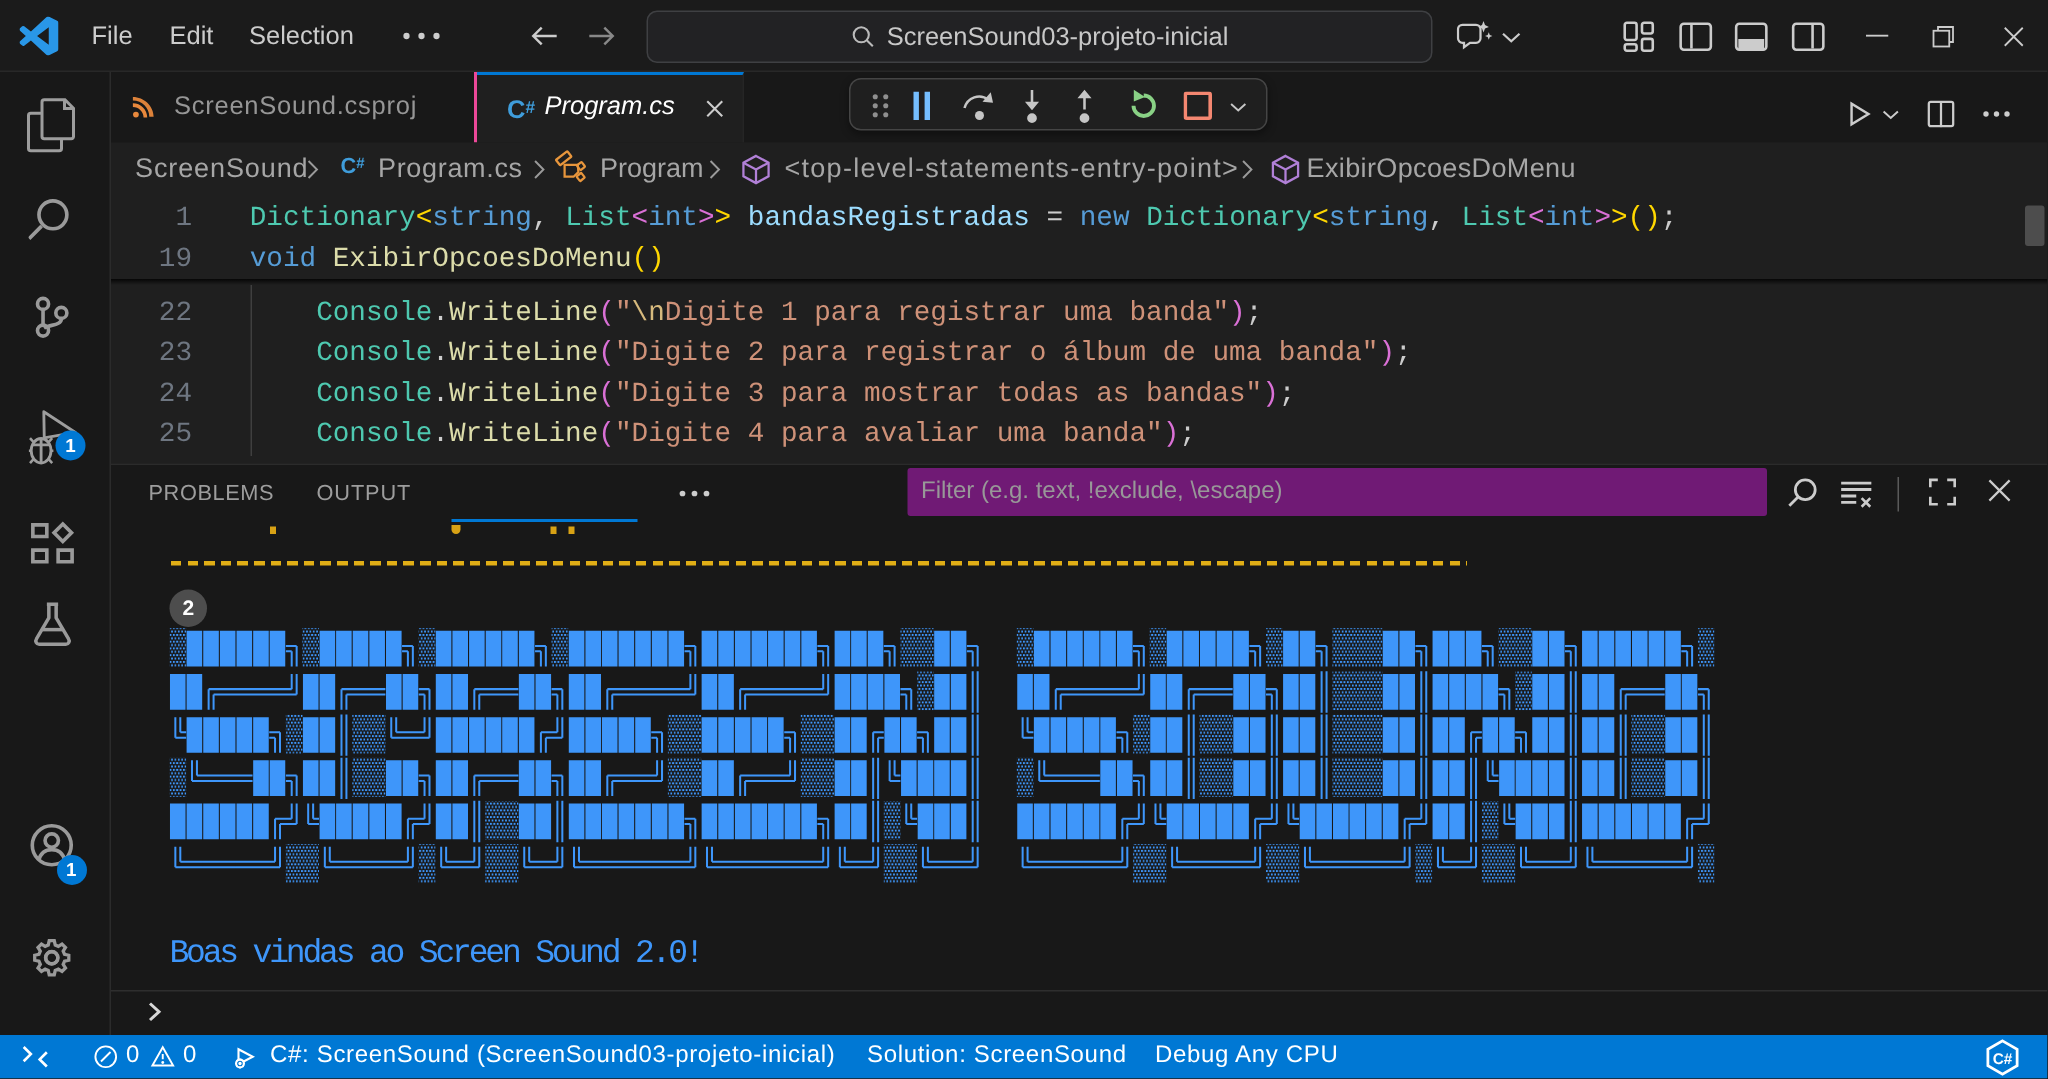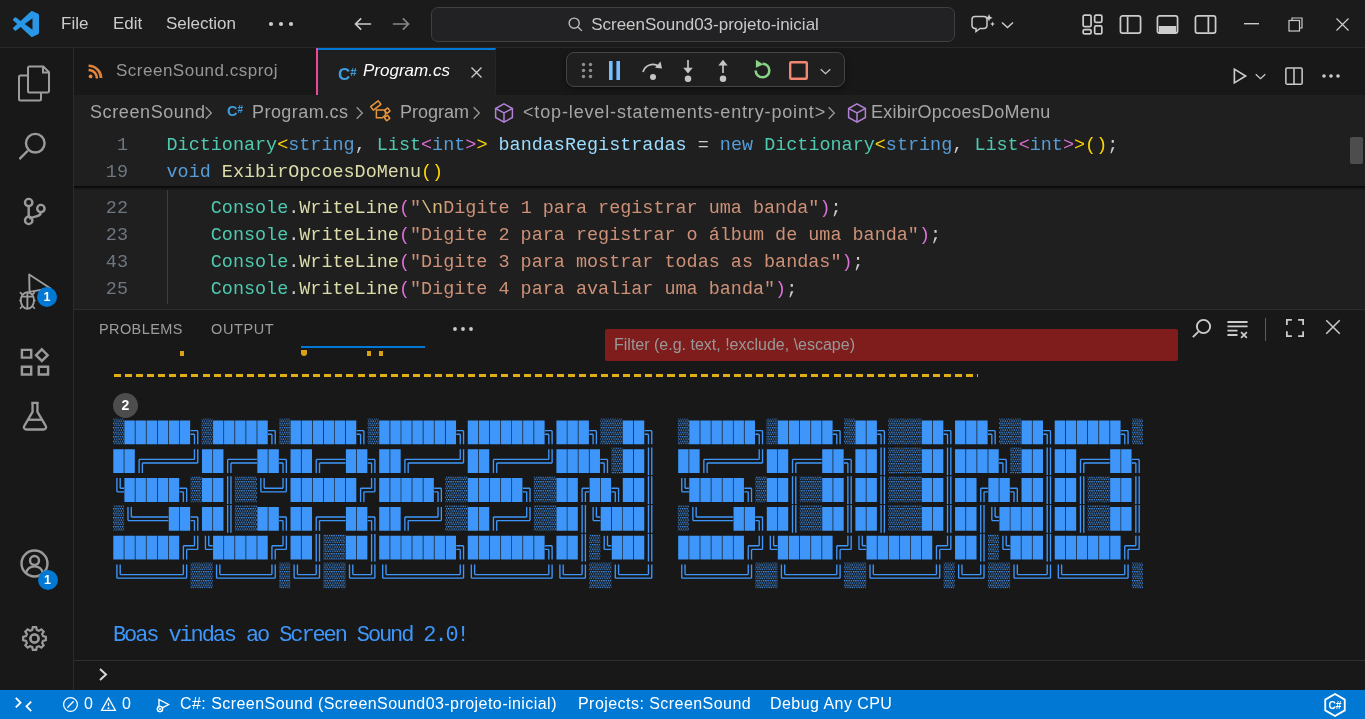--- a/index.html
+++ b/index.html
@@ -27,21 +27,21 @@
 .ln{position:absolute;left:0;width:54px;text-align:right;color:#6e7681}
 .ct{position:absolute;left:92.5px}
 #stickyshadow{position:absolute;left:74px;top:186px;width:1291px;height:4px;background:linear-gradient(#000c,#0000)}
 #indentguide{position:absolute;left:167px;top:190px;width:1px;height:114px;background:#3f3f3f}
 #scrollthumb{position:absolute;left:1350px;top:137px;width:13px;height:27px;background:#6c6c6c99;border-radius:2px}
 
 .kw{color:#569cd6}.ty{color:#4ec9b0}.fn{color:#dcdcaa}.vr{color:#9cdcfe}.st{color:#ce9178}.esc{color:#d7ba7d}.pw{color:#cccccc}.b1{color:#ffd700}.b2{color:#da70d6}
 
 #panel{position:absolute;left:74px;top:309px;width:1291px;height:381px;background:#181818;border-top:1px solid #2b2b2b}
 .ptab{position:absolute;top:0;height:38px;line-height:39px;font-size:14.5px;color:#9d9d9d}
-#filter{position:absolute;left:531px;top:19px;width:573px;height:32px;background:#7f1d1d;border-radius:2px;color:#989898;font-size:16px;line-height:32px;padding-left:9px}
+#filter{position:absolute;left:531px;top:2px;width:573px;height:32px;background:#701a75;border-radius:2px;color:#989898;font-size:16px;line-height:32px;padding-left:9px}
 
 #console{position:absolute;left:74px;top:348px;width:1291px;height:315px;overflow:hidden;font-family:"Liberation Mono",monospace;color:#3e96fa}
 #dashes{position:absolute;left:40px;top:26.2px;width:864px;height:2.8px;background:repeating-linear-gradient(90deg,#e0ae16 0,#e0ae16 7px,transparent 7px,transparent 11.07px)}
 #badge2{position:absolute;left:39px;top:44.5px;width:25px;height:25px;border-radius:13px;background:#4d4d4d;color:#fff;font-size:14px;font-weight:bold;text-align:center;line-height:25px;font-family:"Liberation Sans",sans-serif}
 #bannerwrap{position:absolute;left:38.5px;top:69.5px}
 #boas{position:absolute;left:39px;top:273.7px;height:28.8px;line-height:28.8px;font-size:22px;letter-spacing:-2.12px}
 #inputrow{position:absolute;left:74px;top:660px;width:1291px;height:30px;background:#181818;border-top:1px solid #2e2e2e}
 
 #statusbar{position:absolute;left:0;top:690px;width:1365px;height:29px;background:#0078d4;color:#fff;font-size:16px}
 .sitem{position:absolute;top:0;height:29px;line-height:28px;letter-spacing:.45px}
@@ -293,21 +293,21 @@
         </g>
       </svg>
   <div class="abs" style="left:797px;top:7px;letter-spacing:.25px">ExibirOpcoesDoMenu</div>
 </div>
 
 <div id="editor">
   <div class="cl" style="top:0"><span class="ln">1</span><span class="ct"><span class="ty">Dictionary</span><span class="b1">&lt;</span><span class="kw">string</span><span class="pw">, </span><span class="ty">List</span><span class="b2">&lt;</span><span class="kw">int</span><span class="b2">&gt;</span><span class="b1">&gt;</span><span class="vr"> bandasRegistradas </span><span class="pw">= </span><span class="kw">new</span><span class="pw"> </span><span class="ty">Dictionary</span><span class="b1">&lt;</span><span class="kw">string</span><span class="pw">, </span><span class="ty">List</span><span class="b2">&lt;</span><span class="kw">int</span><span class="b2">&gt;</span><span class="b1">&gt;()</span><span class="pw">;</span></span></div>
   <div class="cl" style="top:27.33px"><span class="ln">19</span><span class="ct"><span class="kw">void</span><span class="pw"> </span><span class="fn">ExibirOpcoesDoMenu</span><span class="b1">()</span></span></div>
   <div class="cl" style="top:62.5px"><span class="ln">22</span><span class="ct">    <span class="ty">Console</span><span class="pw">.</span><span class="fn">WriteLine</span><span class="b2">(</span><span class="st">"</span><span class="esc">\n</span><span class="st">Digite 1 para registrar uma banda"</span><span class="b2">)</span><span class="pw">;</span></span></div>
   <div class="cl" style="top:89.83px"><span class="ln">23</span><span class="ct">    <span class="ty">Console</span><span class="pw">.</span><span class="fn">WriteLine</span><span class="b2">(</span><span class="st">"Digite 2 para registrar o álbum de uma banda"</span><span class="b2">)</span><span class="pw">;</span></span></div>
-  <div class="cl" style="top:117.16px"><span class="ln">43</span><span class="ct">    <span class="ty">Console</span><span class="pw">.</span><span class="fn">WriteLine</span><span class="b2">(</span><span class="st">"Digite 3 para mostrar todas as bandas"</span><span class="b2">)</span><span class="pw">;</span></span></div>
+  <div class="cl" style="top:117.16px"><span class="ln">24</span><span class="ct">    <span class="ty">Console</span><span class="pw">.</span><span class="fn">WriteLine</span><span class="b2">(</span><span class="st">"Digite 3 para mostrar todas as bandas"</span><span class="b2">)</span><span class="pw">;</span></span></div>
   <div class="cl" style="top:144.49px"><span class="ln">25</span><span class="ct">    <span class="ty">Console</span><span class="pw">.</span><span class="fn">WriteLine</span><span class="b2">(</span><span class="st">"Digite 4 para avaliar uma banda"</span><span class="b2">)</span><span class="pw">;</span></span></div>
 </div>
 <div id="stickyshadow"></div>
 <div id="indentguide"></div>
 <div id="scrollthumb"></div>
 
 <div id="panel">
   <div class="ptab" style="left:25px;letter-spacing:.4px">PROBLEMS</div>
   <div class="ptab" style="left:137px;letter-spacing:.6px">OUTPUT</div>
       <div class="abs" style="left:227px;top:36px;width:124px;height:2px;background:#0078d4"></div>
@@ -388,20 +388,20 @@
         <g fill="none" stroke="#fff" stroke-width="1.4">
           <path d="M4 4.5 13.5 9.5 4 14.5z"></path>
           <circle cx="5" cy="14" r="2.6" fill="#0078d4"></circle>
         </g>
         <g fill="#fff">
           <circle cx="5" cy="14" r="1.1"></circle>
           <path d="M5 10.7v1.2M5 16.1v1.2M1.7 14h1.2M8.1 14H6.9M2.7 11.7l.85.85M7.3 16.3l-.85-.85M7.3 11.7l-.85.85M2.7 16.3l.85-.85" stroke="#fff" stroke-width="1"></path>
         </g>
       </svg>
   <div class="sitem" style="left:180px">C#: ScreenSound (ScreenSound03-projeto-inicial)</div>
-  <div class="sitem" style="left:578px">Projects: ScreenSound</div>
+  <div class="sitem" style="left:578px">Solution: ScreenSound</div>
   <div class="sitem" style="left:770px">Debug Any CPU</div>
   <svg class="abs" style="left:1322px;top:2px" width="26" height="26" viewBox="0 0 24 24">
         <path fill="none" stroke="#fff" stroke-width="1.7" d="M12 1.8 21 7v10l-9 5.2L3 17V7z"></path>
         <text x="12" y="15.8" font-size="9.5" font-weight="bold" fill="#fff" text-anchor="middle" font-family="Liberation Sans">C#</text>
       </svg>
 </div>
 
 </div>
 </body></html>

